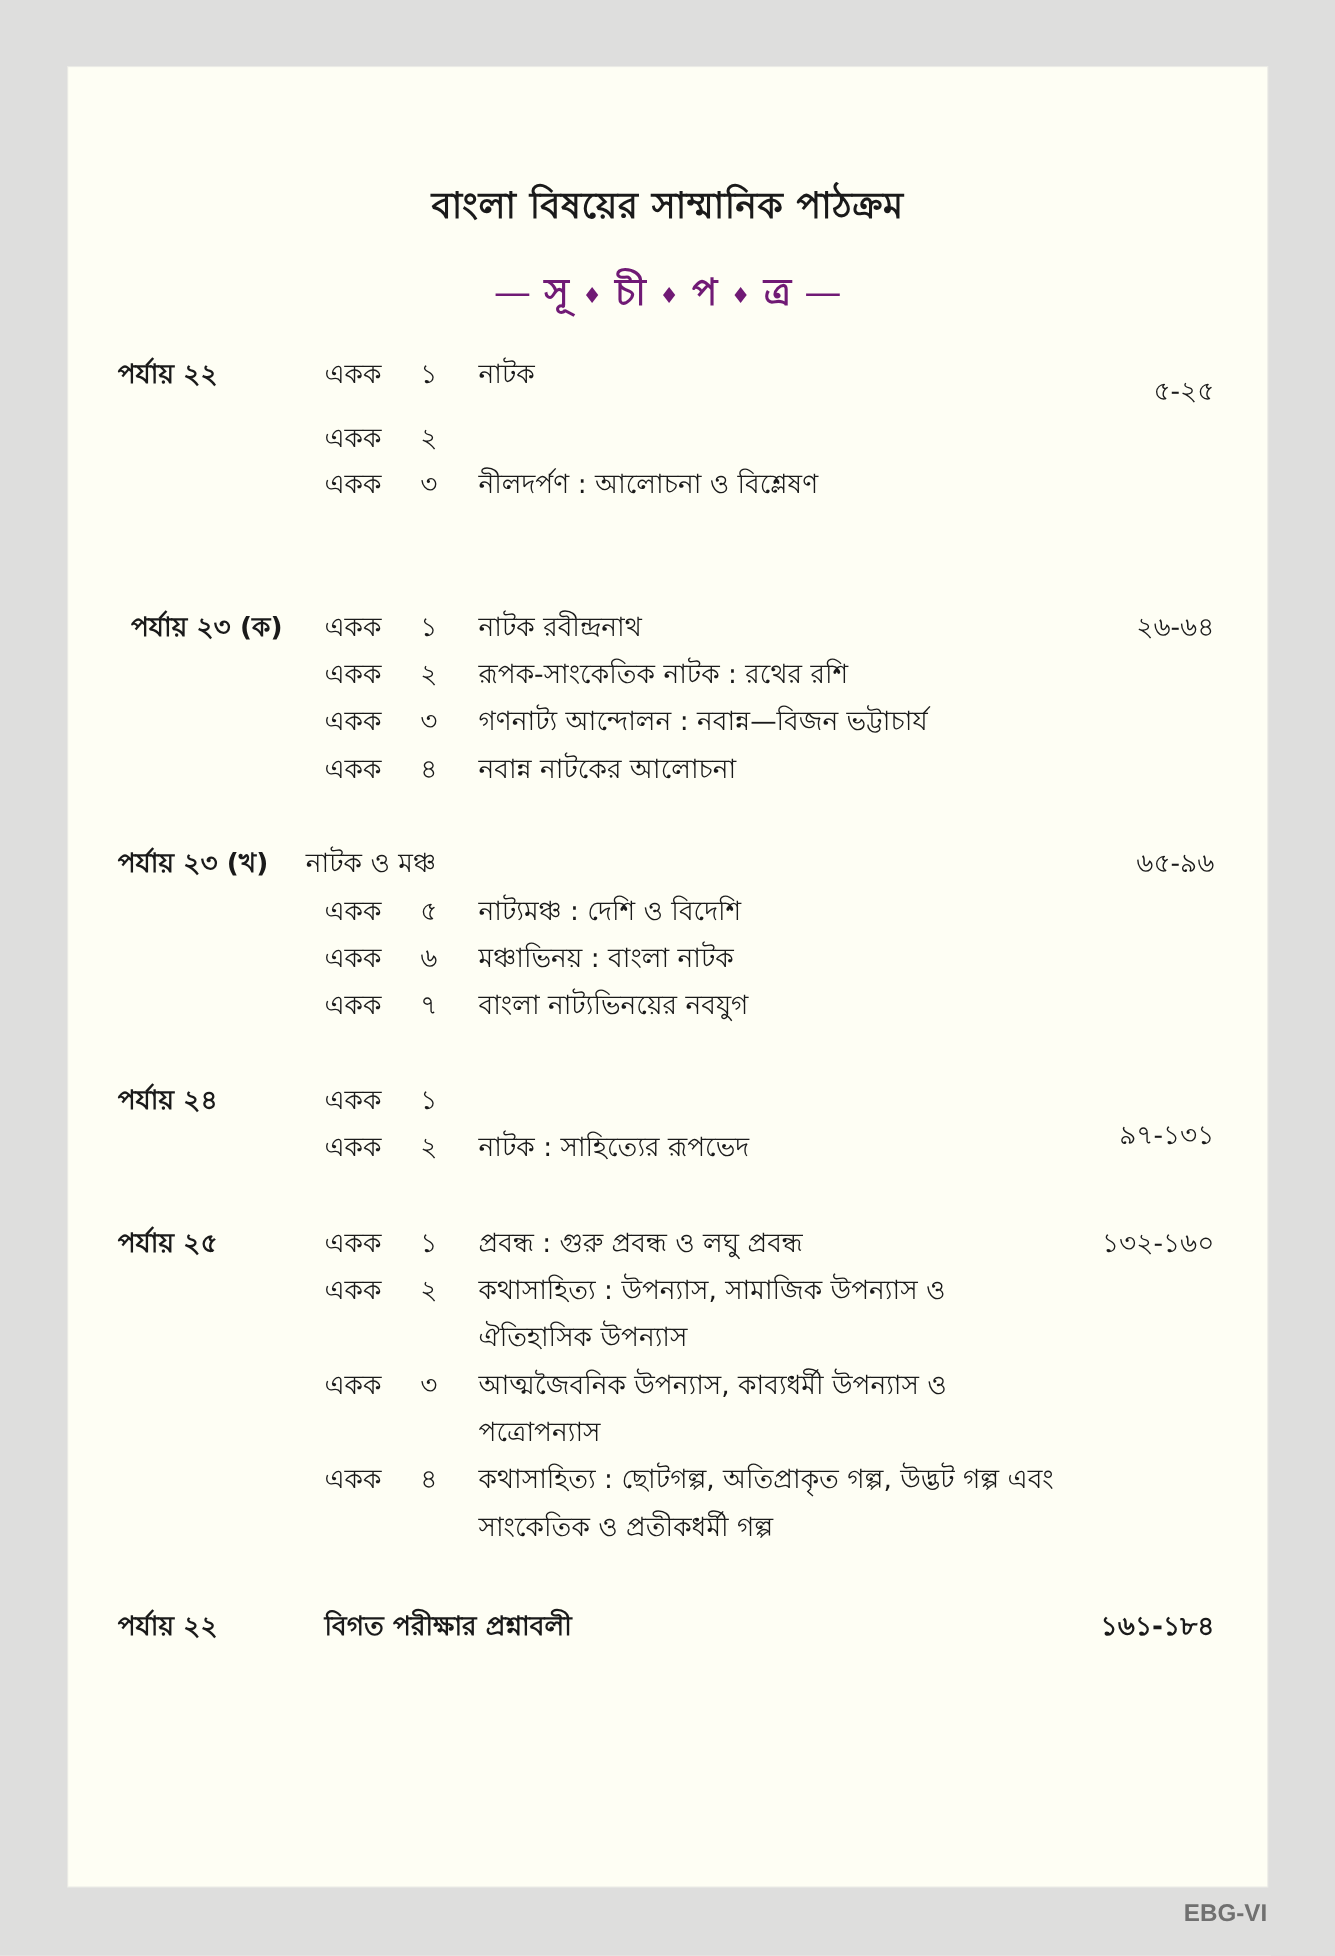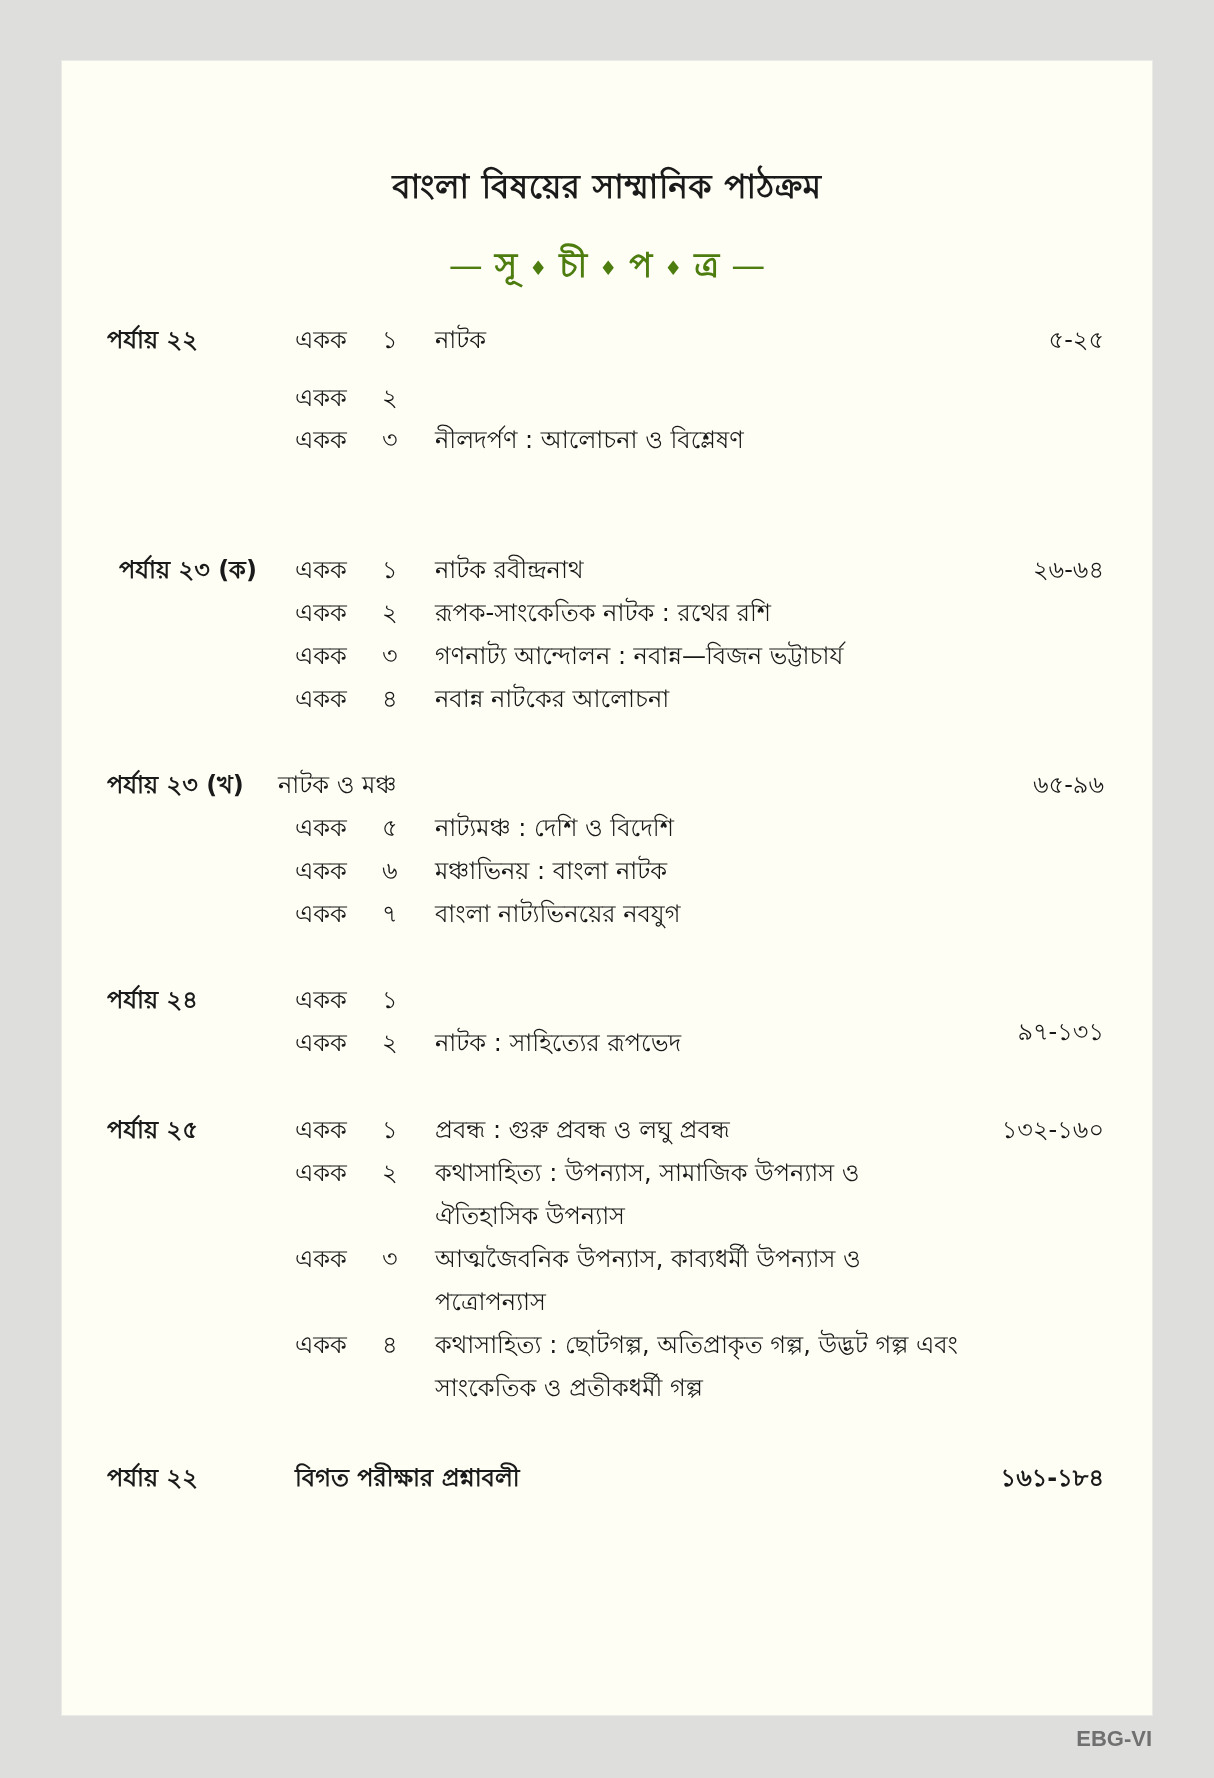--- a/index.html
+++ b/index.html
@@ -36,21 +36,21 @@
     letter-spacing: 0.5px;
   }
   .subtitle {
     position: absolute;
     left: 0;
     right: 0;
     top: 178px;
     text-align: center;
     font-size: 34px;
     font-weight: bold;
-    color: #4d7c0f;
+    color: #701a75;
     white-space: pre;
   }
   .subtitle .dash {
     font-weight: normal;
     margin: 0 12px;
   }
   .subtitle .diamond {
     font-size: 20px;
     margin: 0 12px;
     vertical-align: middle;
@@ -123,21 +123,21 @@
 <body>
 
 <div class="page">
 
   <div class="title">বাংলা বিষয়ের সাম্মানিক পাঠক্রম</div>
 
   <div class="subtitle"><span class="dash">—</span><span>সূ</span><span class="diamond">♦</span><span>চী</span><span class="diamond">♦</span><span>প</span><span class="diamond">♦</span><span>ত্র</span><span class="dash">—</span></div>
 
   <div class="section" style="top:260px;">
     <div class="phase-label" style="top:0;">পর্যায় ২২</div>
-    <div class="pages" style="top:0;margin-left:44px;">৫-২৫</div>
+    <div class="pages" style="top:16px;margin-left:44px;">৫-২৫</div>
     <div class="row" style="top:0;">
       <span class="unit-word">একক</span>
       <span class="unit-num">১</span>
       <span class="unit-title">নাটক</span>
     </div>
     <div class="row" style="top:58px;">
       <span class="unit-word">একক</span>
       <span class="unit-num">২</span>
     </div>
     <div class="row" style="top:100px;">

